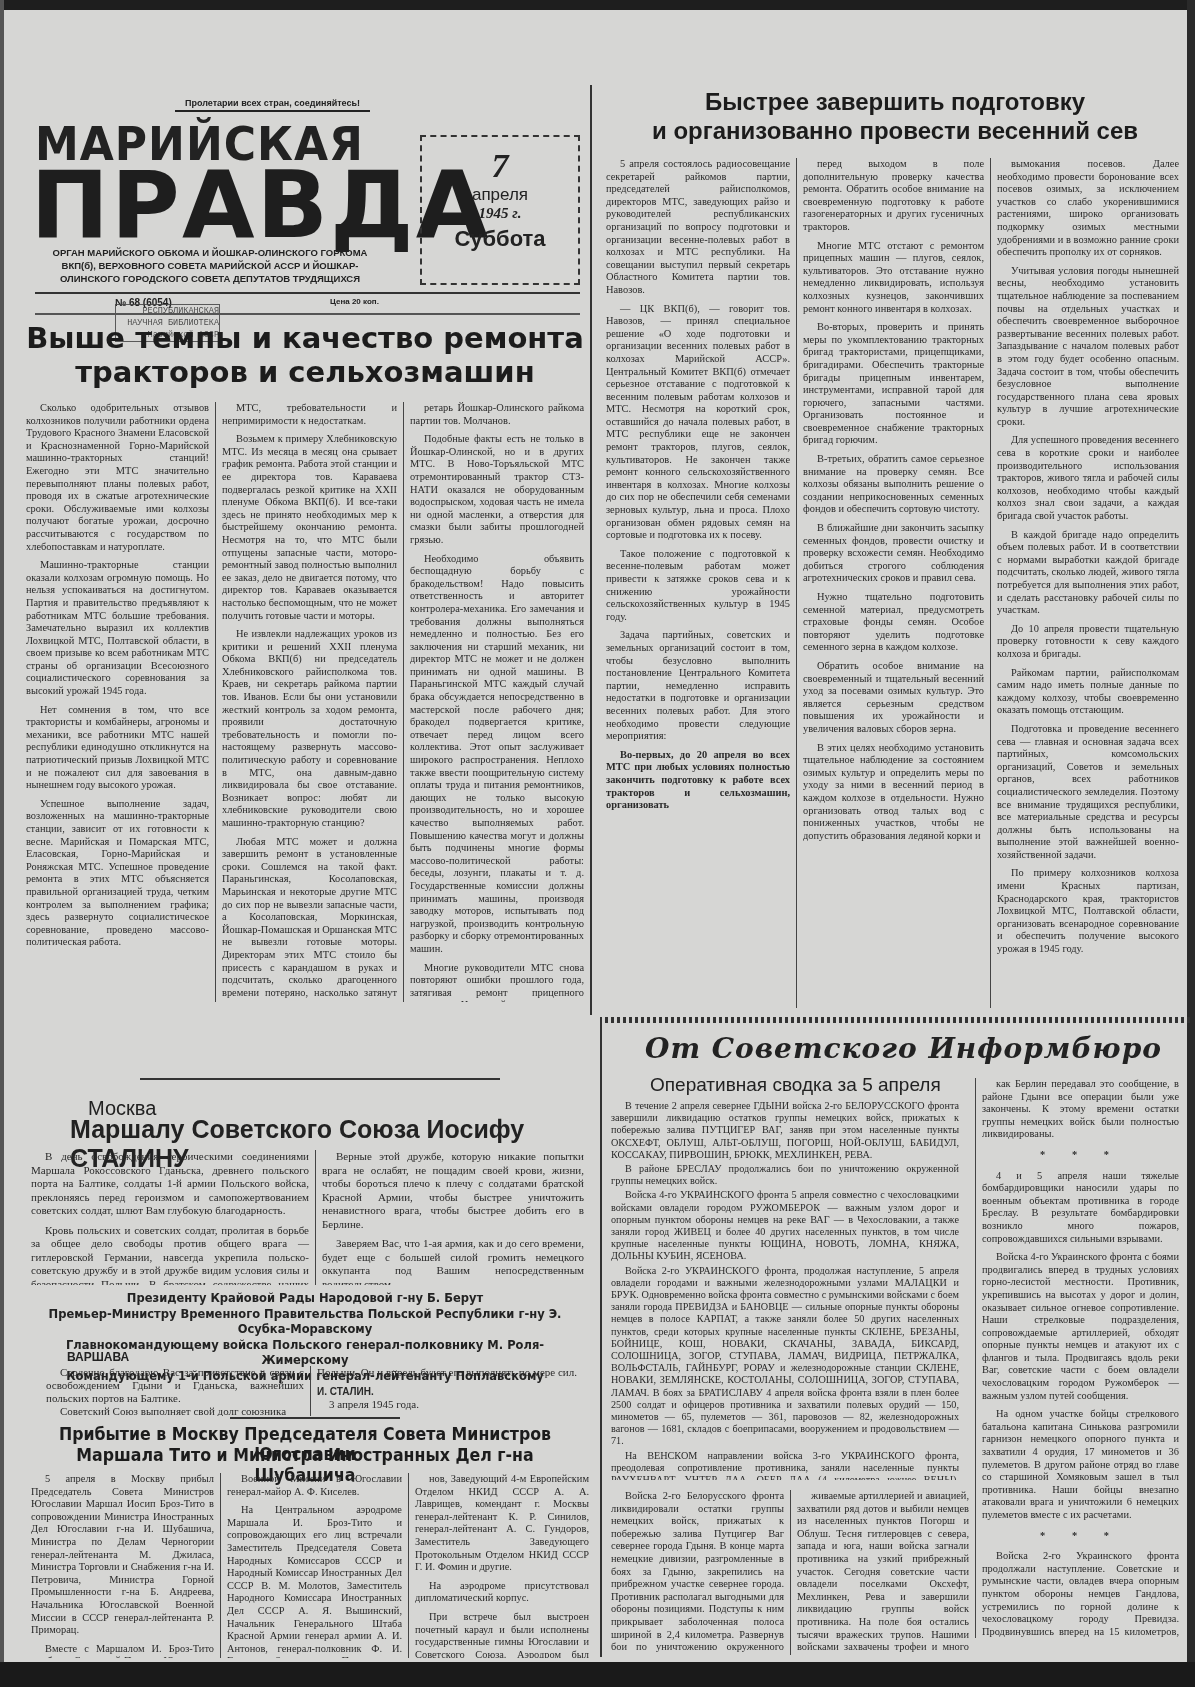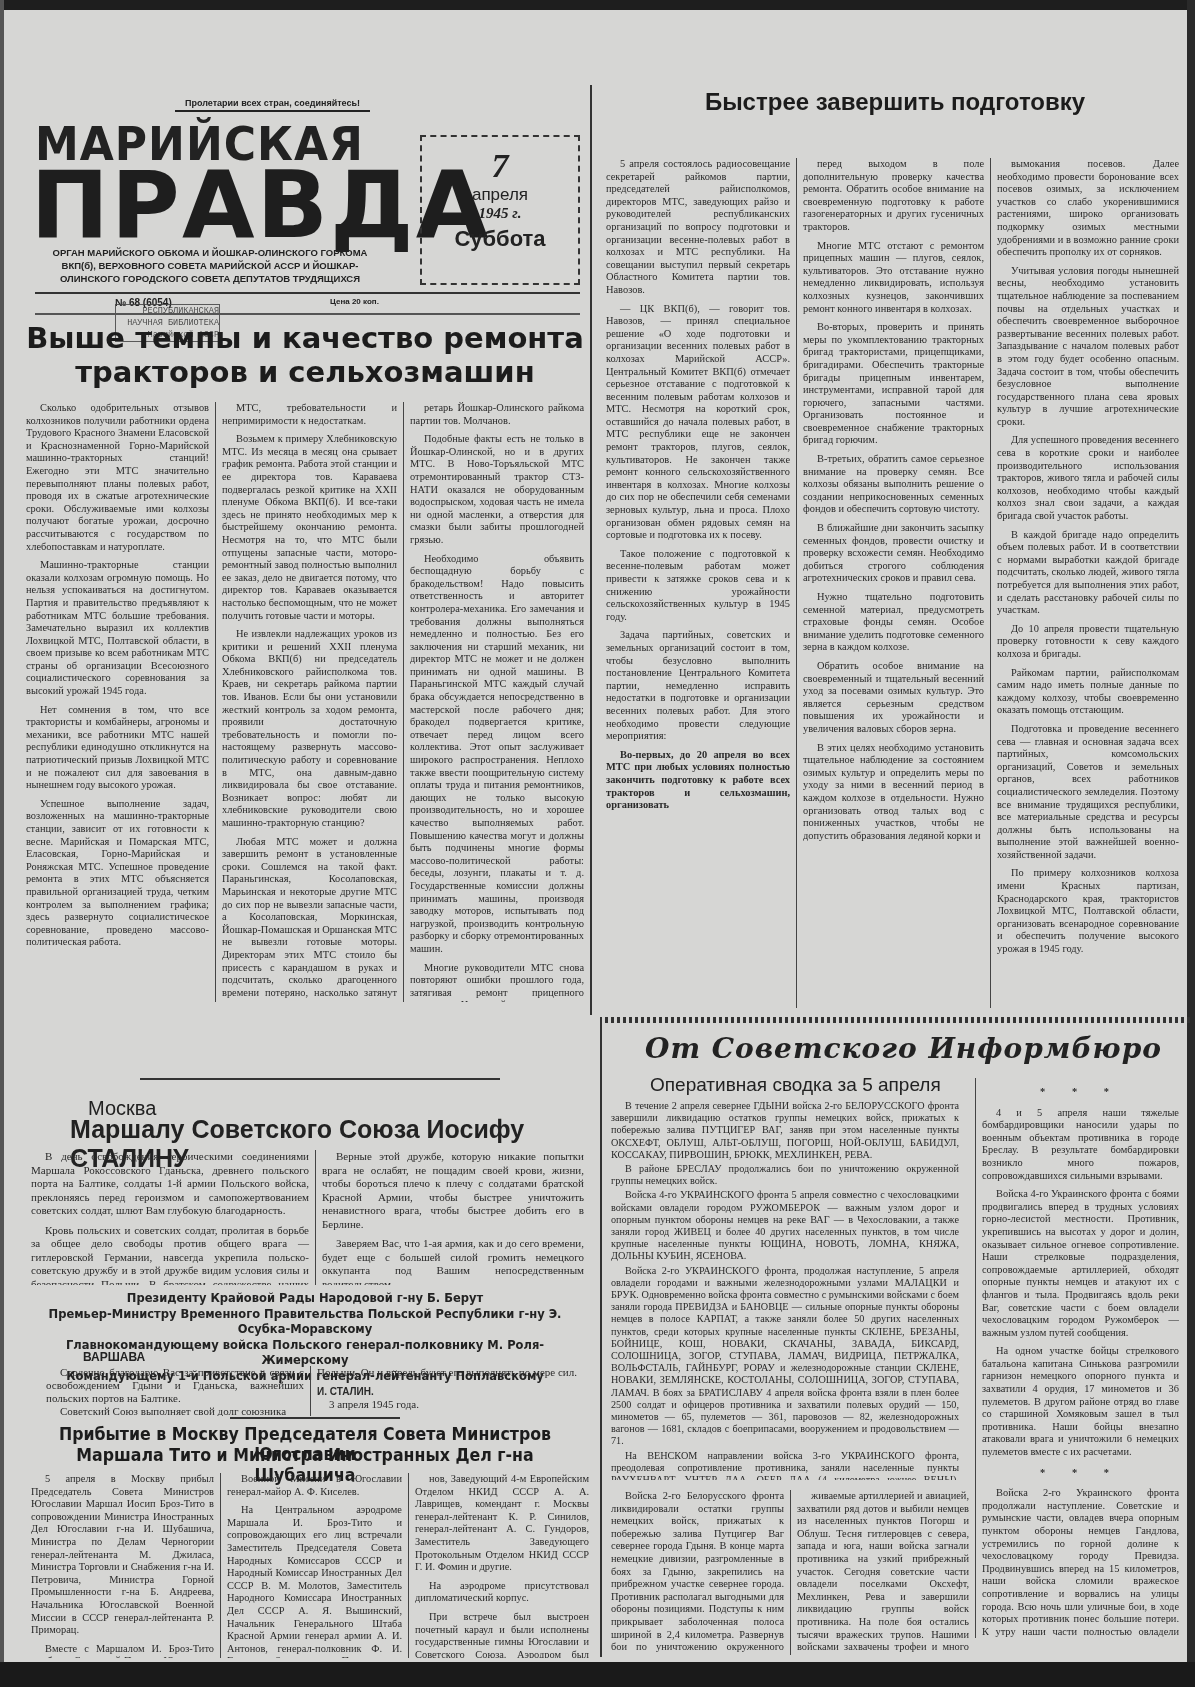--- a/index.html
+++ b/index.html
@@ -26,21 +26,21 @@
   .h-big{position:absolute;font-family:"DejaVu Sans",sans-serif;font-weight:bold;text-align:center;color:#1c1c1c;line-height:1.15}
   .cols{position:absolute;display:flex}
   .col{font-size:10.4px;line-height:12.6px;text-align:justify;padding:0 6px;overflow:hidden;color:#2a2a2a}
   .col p{text-indent:14px;margin-bottom:6px}
   .col + .col{border-left:1px solid #444}
   .b{font-weight:bold}
   .sig{text-align:left;font-family:"Liberation Sans",sans-serif;font-weight:bold;font-size:10px;margin:14px 4px 4px}
   .moscow{position:absolute;left:88px;top:1097px;font-family:"Liberation Sans",sans-serif;font-size:20px}
   .h-stalin{position:absolute;left:70px;top:1115px;width:480px;font-family:"Liberation Sans",sans-serif;font-weight:bold;font-size:25px}
   .addr{position:absolute;left:20px;top:1290px;width:570px;text-align:center;font-family:"DejaVu Sans",sans-serif;font-weight:bold;font-size:12.5px;line-height:15.5px;transform:scaleX(.92)}
-  .warsaw{position:absolute;left:83px;top:1350px;font-family:"Liberation Sans",sans-serif;font-weight:bold;font-size:12px}
+  .warsaw{position:absolute;left:67px;top:1350px;font-family:"Liberation Sans",sans-serif;font-weight:bold;font-size:12px}
   .informbureau{position:absolute;left:645px;top:1032px;font-family:"DejaVu Serif",serif;font-style:italic;font-weight:bold;font-size:28px;letter-spacing:1px}
   .opsvodka{position:absolute;left:650px;top:1074px;font-family:"Liberation Sans",sans-serif;font-size:19px}
   .wavy{position:absolute;height:6px;background:repeating-linear-gradient(90deg,#333 0 3px,transparent 3px 6px)}
   .dots{text-align:center;letter-spacing:12px;font-weight:bold;margin:8px 0}
 </style>
 </head>
 <body>
 
 <div class="page">
   <div class="topband"></div>
@@ -86,35 +86,36 @@
       <p>ретарь Йошкар-Олинского райкома партии тов. Молчанов.</p>
       <p>Подобные факты есть не только в Йошкар-Олинской, но и в других МТС. В Ново-Торъяльской МТС отремонтированный трактор СТЗ-НАТИ оказался не оборудованным водоспрыском, ходовая часть не имела ни одной масленки, а отверстия для смазки были забиты прошлогодней грязью.</p>
       <p>Необходимо объявить беспощадную борьбу с бракодельством! Надо повысить ответственность и авторитет контролера-механика. Его замечания и требования должны выполняться немедленно и полностью. Без его заключения ни старший механик, ни директор МТС не может и не должен принимать ни одной машины. В Параньгинской МТС каждый случай брака обсуждается непосредственно в мастерской после рабочего дня; бракодел подвергается критике, отвечает перед лицом всего коллектива. Этот опыт заслуживает широкого распространения. Неплохо также ввести поощрительную систему оплаты труда и питания ремонтников, дающих не только высокую производительность, но и хорошее качество выполняемых работ. Повышению качества могут и должны быть подчинены многие формы массово-политической работы: беседы, лозунги, плакаты и т. д. Государственные комиссии должны принимать машины, производя заводку моторов, испытывать под нагрузкой, производить контрольную разборку и сборку отремонтированных машин.</p>
       <p>Многие руководители МТС снова повторяют ошибки прошлого года, затягивая ремонт прицепного инвентаря. Не случайно ремонт плугов закончила лишь Помарская МТС, сеялок — Торъяльская, культиваторов — Марьинская и Кугушенская, а в целом по республике план ремонта плугов выполнен только на 59 процентов, сеялок — на 60 процентов, культиваторов — на 67 процентов.</p>
 
     </div>
   </div>
   <div class="hrule" style="left:140px;top:1078px;width:360px;height:2px"></div>
 
   <div class="h-big" style="left:600px;top:88px;width:590px;font-size:24px;font-family:'Liberation Sans',sans-serif">Быстрее завершить подготовку</div>
+  <div class="h-big" style="left:600px;top:117px;width:590px;font-size:24px;font-family:'Liberation Sans',sans-serif">и организованно провести весенний сев</div>
   <div class="cols" style="left:600px;top:158px;width:585px;height:850px">
     <div class="col" style="width:196px">
       <p>5 апреля состоялось радиосовещание секретарей райкомов партии, председателей райисполкомов, директоров МТС, заведующих райзо и руководителей республиканских организаций по вопросу подготовки и организации весенне-полевых работ в колхозах и МТС республики. На совещании выступил первый секретарь Областного Комитета партии тов. Навозов.</p>
       <p>— ЦК ВКП(б), — говорит тов. Навозов, — принял специальное решение «О ходе подготовки и организации весенних полевых работ в колхозах Марийской АССР». Центральный Комитет ВКП(б) отмечает серьезное отставание с подготовкой к весенним полевым работам колхозов и МТС. Несмотря на короткий срок, оставшийся до начала полевых работ, в МТС республики еще не закончен ремонт тракторов, плугов, сеялок, культиваторов. Не закончен также ремонт конного сельскохозяйственного инвентаря в колхозах. Многие колхозы до сих пор не обеспечили себя семенами зерновых культур, льна и проса. Плохо организован обмен рядовых семян на сортовые и подготовка их к посеву.</p>
       <p>Такое положение с подготовкой к весенне-полевым работам может привести к затяжке сроков сева и к снижению урожайности сельскохозяйственных культур в 1945 году.</p>
       <p>Задача партийных, советских и земельных организаций состоит в том, чтобы безусловно выполнить постановление Центрального Комитета партии, немедленно исправить недостатки в подготовке и организации весенних полевых работ. Для этого необходимо провести следующие мероприятия:</p>
       <p class="b">Во-первых, до 20 апреля во всех МТС при любых условиях полностью закончить подготовку к работе всех тракторов и сельхозмашин, организовать</p>
     </div>
     <div class="col" style="width:194px">
       <p>перед выходом в поле дополнительную проверку качества ремонта. Обратить особое внимание на своевременную подготовку к работе газогенераторных и других гусеничных тракторов.</p>
       <p>Многие МТС отстают с ремонтом прицепных машин — плугов, сеялок, культиваторов. Это отставание нужно немедленно ликвидировать, используя колхозных кузнецов, закончивших ремонт конного инвентаря в колхозах.</p>
       <p>Во-вторых, проверить и принять меры по укомплектованию тракторных бригад трактористами, прицепщиками, бригадирами. Обеспечить тракторные бригады прицепным инвентарем, инструментами, исправной тарой для горючего, запасными частями. Организовать постоянное и своевременное снабжение тракторных бригад горючим.</p>
       <p>В-третьих, обратить самое серьезное внимание на проверку семян. Все колхозы обязаны выполнить решение о создании неприкосновенных семенных фондов и обеспечить сортовую чистоту.</p>
       <p>В ближайшие дни закончить засыпку семенных фондов, провести очистку и проверку всхожести семян. Необходимо добиться строгого соблюдения агротехнических сроков и правил сева.</p>
-      <p>Нужно тщательно подготовить семенной материал, предусмотреть страховые фонды семян. Особое внимание уделить подготовке семенного зерна в каждом колхозе.</p>
+      <p>Нужно тщательно подготовить семенной материал, предусмотреть страховые фонды семян. Особое повторяют уделить подготовке семенного зерна в каждом колхозе.</p>
       <p>Обратить особое внимание на своевременный и тщательный весенний уход за посевами озимых культур. Это является серьезным средством повышения их урожайности и увеличения валовых сборов зерна.</p>
       <p>В этих целях необходимо установить тщательное наблюдение за состоянием озимых культур и определить меры по уходу за ними в весенний период в каждом колхозе в отдельности. Нужно организовать отвод талых вод с пониженных участков, чтобы не допустить образования ледяной корки и</p>
     </div>
     <div class="col" style="width:195px">
       <p>вымокания посевов. Далее необходимо провести боронование всех посевов озимых, за исключением участков со слабо укоренившимися растениями, широко организовать подкормку озимых местными удобрениями и в возможно ранние сроки обеспечить прополку их от сорняков.</p>
       <p>Учитывая условия погоды нынешней весны, необходимо установить тщательное наблюдение за поспеванием почвы на отдельных участках и обеспечить своевременное выборочное развертывание весенних полевых работ. Запаздывание с началом полевых работ в этом году будет особенно опасным. Задача состоит в том, чтобы обеспечить безусловное выполнение государственного плана сева яровых культур в лучшие агротехнические сроки.</p>
       <p>Для успешного проведения весеннего сева в короткие сроки и наиболее производительного использования тракторов, живого тягла и рабочей силы колхозов, необходимо чтобы каждый колхоз знал свои задачи, а каждая бригада свой участок работы.</p>
       <p>В каждой бригаде надо определить объем полевых работ. И в соответствии с нормами выработки каждой бригаде подсчитать, сколько людей, живого тягла потребуется для выполнения этих работ, и сделать расстановку рабочей силы по участкам.</p>
       <p>До 10 апреля провести тщательную проверку готовности к севу каждого колхоза и бригады.</p>
       <p>Райкомам партии, райисполкомам самим надо иметь полные данные по каждому колхозу, чтобы своевременно оказать помощь отстающим.</p>
@@ -181,20 +182,21 @@
   <div class="opsvodka">Оперативная сводка за 5 апреля</div>
   <div class="col" style="position:absolute;left:605px;top:1100px;width:360px;height:380px;font-size:10.2px;line-height:12.2px">
     <p style="margin-bottom:2px">В течение 2 апреля севернее ГДЫНИ войска 2-го БЕЛОРУССКОГО фронта завершили ликвидацию остатков группы немецких войск, прижатых к побережью залива ПУТЦИГЕР ВАГ, заняв при этом населенные пункты ОКСХЕФТ, ОБЛУШ, АЛЬТ-ОБЛУШ, ПОГОРШ, НОЙ-ОБЛУШ, БАБИДУЛ, КОССАКАУ, ПИРВОШИН, БРЮКК, МЕХЛИНКЕН, РЕВА.</p>
     <p style="margin-bottom:2px">В районе БРЕСЛАУ продолжались бои по уничтожению окруженной группы немецких войск.</p>
     <p style="margin-bottom:2px">Войска 4-го УКРАИНСКОГО фронта 5 апреля совместно с чехословацкими войсками овладели городом РУЖОМБЕРОК — важным узлом дорог и опорным пунктом обороны немцев на реке ВАГ — в Чехословакии, а также заняли город ЖИВЕЦ и более 40 других населенных пунктов, в том числе крупные населенные пункты ЮЩИНА, НОВОТЬ, ЛОМНА, КНЯЖА, ДОЛЬНЫ КУБИН, ЯСЕНОВА.</p>
     <p style="margin-bottom:2px">Войска 2-го УКРАИНСКОГО фронта, продолжая наступление, 5 апреля овладели городами и важными железнодорожными узлами МАЛАЦКИ и БРУК. Одновременно войска фронта совместно с румынскими войсками с боем заняли города ПРЕВИДЗА и БАНОВЦЕ — сильные опорные пункты обороны немцев в полосе КАРПАТ, а также заняли более 50 других населенных пунктов, среди которых крупные населенные пункты СКЛЕНЕ, БРЕЗАНЫ, БОЙНИЦЕ, КОШ, НОВАКИ, СКАЧАНЫ, ЗАВАДА, БИКСАРД, СОЛОШНИЦА, ЗОГОР, СТУПАВА, ЛАМАЧ, ВИДРИЦА, ПЕТРЖАЛКА, ВОЛЬФСТАЛЬ, ГАЙНБУРГ, РОРАУ и железнодорожные станции СКЛЕНЕ, НОВАКИ, ЗЕМЛЯНСКЕ, КОСТОЛАНЫ, СОЛОШНИЦА, ЗОГОР, СТУПАВА, ЛАМАЧ. В боях за БРАТИСЛАВУ 4 апреля войска фронта взяли в плен более 2500 солдат и офицеров противника и захватили полевых орудий — 150, минометов — 65, пулеметов — 361, паровозов — 82, железнодорожных вагонов — 1681, складов с боеприпасами, вооружением и продовольствием — 71.</p>
     <p style="margin-bottom:2px">На ВЕНСКОМ направлении войска 3-го УКРАИНСКОГО фронта, преодолевая сопротивление противника, заняли населенные пункты РАУХЕНВАРТ, УНТЕР ЛАА, ОБЕР ЛАА (4 километра южнее ВЕНЫ), ЛАКСЕНБУРГ, ГУНТРАМСДОРФ, ГУМПОЛЬДСКИРХЕН, ХОХРОТЭРДОРФ, БРАЙТЕНФУРТ и перерезали автостраду ВЕНА—ЛИНЦ. Одновременно юго-западнее озера БАЛАТОН войска фронта, наступая совместно с войсками болгарской армии, заняли на территории Югославии город ДОЛЬНИ ЛЕНТАВА и более 40 других населенных пунктов, в том числе ГЕНТАРОВЦИ, МОСТЬЕ, ПЕТИШОВЦИ, ПОДТУРЕК, МАЛАЯ СУБОТИЦА. В боях за 4 апреля войска фронта взяли в плен свыше 6500 солдат и офицеров противника и захватили следующие трофеи: самолетов — 43, танков — и самоходных орудий — 31, бронетранспортеров — 26, полевых орудий — 143, пулеметов 440, автомашин — 150, паровозов — 42, железнодорожных вагонов — 760, складов с боеприпасами, вооружением и продовольствием — 28.</p>
 
   </div>
   <div class="col" style="position:absolute;left:975px;top:1078px;width:210px;height:560px;border-left:1px solid #444">
+    <p>как Берлин передавал это сообщение, в районе Гдыни все операции были уже закончены. К этому времени остатки группы немецких войск были полностью ликвидированы.</p>
     <div class="dots">* * *</div>
     <p>4 и 5 апреля наши тяжелые бомбардировщики наносили удары по военным объектам противника в городе Бреслау. В результате бомбардировки возникло много пожаров, сопровождавшихся сильными взрывами.</p>
     <p>Войска 4-го Украинского фронта с боями продвигались вперед в трудных условиях горно-лесистой местности. Противник, укрепившись на высотах у дорог и долин, оказывает сильное огневое сопротивление. Наши стрелковые подразделения, сопровождаемые артиллерией, обходят опорные пункты немцев и атакуют их с флангов и тыла. Продвигаясь вдоль реки Ваг, советские части с боем овладели чехословацким городом Ружомберок — важным узлом путей сообщения.</p>
     <p>На одном участке бойцы стрелкового батальона капитана Синькова разгромили гарнизон немецкого опорного пункта и захватили 4 орудия, 17 минометов и 36 пулеметов. В другом районе отряд во главе со старшиной Хомяковым зашел в тыл противника. Наши бойцы внезапно атаковали врага и уничтожили 6 немецких пулеметов вместе с их расчетами.</p>
     <div class="dots">* * *</div>
     <p>Войска 2-го Украинского фронта продолжали наступление. Советские и румынские части, овладев вчера опорным пунктом обороны немцев Гандлова, устремились по горной долине к чехословацкому городу Превидза. Продвинувшись вперед на 15 километров, наши войска сломили вражеское сопротивление и ворвались на улицы города. Всю ночь шли уличные бои, в ходе которых противник понес большие потери. К утру наши части полностью овладели городом Превидза — узлом железных и шоссейных дорог. Немцы лишились своего последнего опорного пункта на реке Нитра. Занят также чехословацкий город Бановце.</p>
 
   </div>
   <div class="cols" style="left:605px;top:1490px;width:370px;height:165px">
     <div class="col" style="width:185px">

